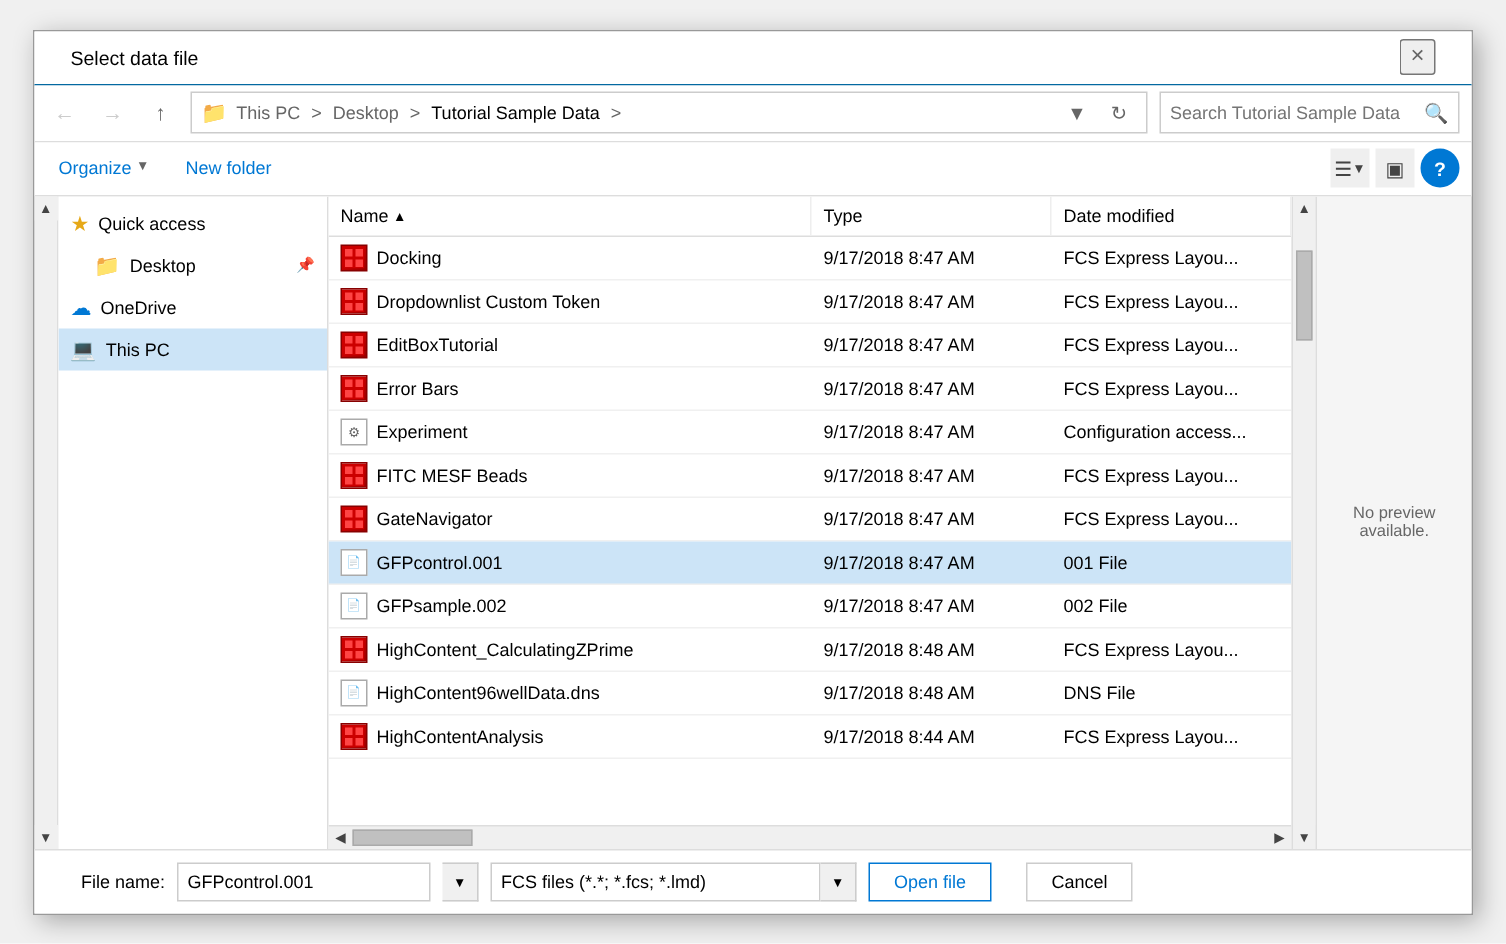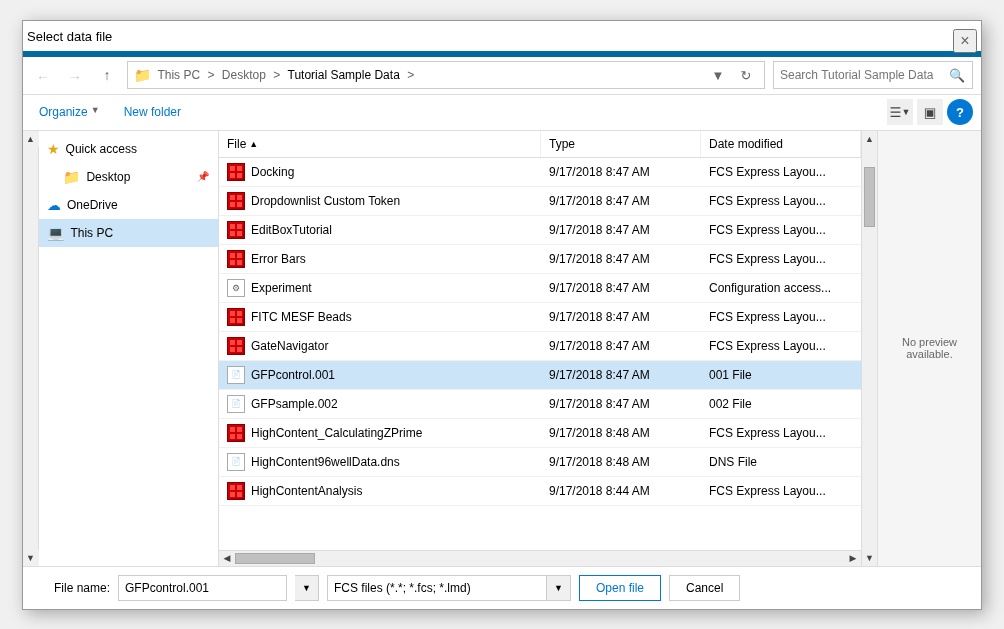--- a/index.html
+++ b/index.html
@@ -18,23 +18,24 @@
       width: 960px;
       height: 590px;
       background: #fff;
       border: 1px solid #999;
       box-shadow: 4px 4px 16px rgba(0,0,0,0.3);
       display: flex;
       flex-direction: column;
     }
     .title-bar {
       background: #fff;
-      border-bottom: 6px solid #0369a1;
-      padding: 8px 4px;
-      display: flex;
+      border-bottom: 1px solid #0369a1;
+      padding: 8px 24px;
+      display: flex;
+      align-items: center;
       justify-content: space-between;
       height: 36px;
     }
     .title-bar-title {
       font-size: 13px;
       font-weight: 400;
       color: #000;
     }
     .close-btn {
       width: 24px;
@@ -519,21 +520,21 @@
         <span class="sidebar-item-icon thispc-icon">💻</span>
         <span class="sidebar-item-label">This PC</span>
       </div>
     </div>
 
     <div class="file-area">
 
       <div class="file-table">
         <div class="file-header">
           <div class="file-header-cell">
-            <span>File</span>
+            <span>Name</span>
             <span class="sort-arrow">▲</span>
           </div>
           <div class="file-header-cell">
             <span>Type</span>
           </div>
           <div class="file-header-cell">
             <span>Date modified</span>
           </div>
         </div>
 
@@ -728,18 +729,18 @@
       <span class="footer-label">File name:</span>
       <input type="text" class="filename-input" value="GFPcontrol.001" style="">
       <div class="filename-dropdown">▼</div>
       <div style="display:flex;align-items:center;gap:0;">
         <div class="filetype-select">
           <span>FCS files (*.*; *.fcs; *.lmd)</span>
         </div>
         <div class="filetype-dropdown">▼</div>
       </div>
     </div>
-    <div class="footer-row" style="justify-content:center;gap:8px;">
+    <div class="footer-row" style="justify-content:center;gap:23px;">
       <button class="open-btn">Open file</button>
       <button class="cancel-btn">Cancel</button>
     </div>
   </div>
 </div>
 
 </body></html>

